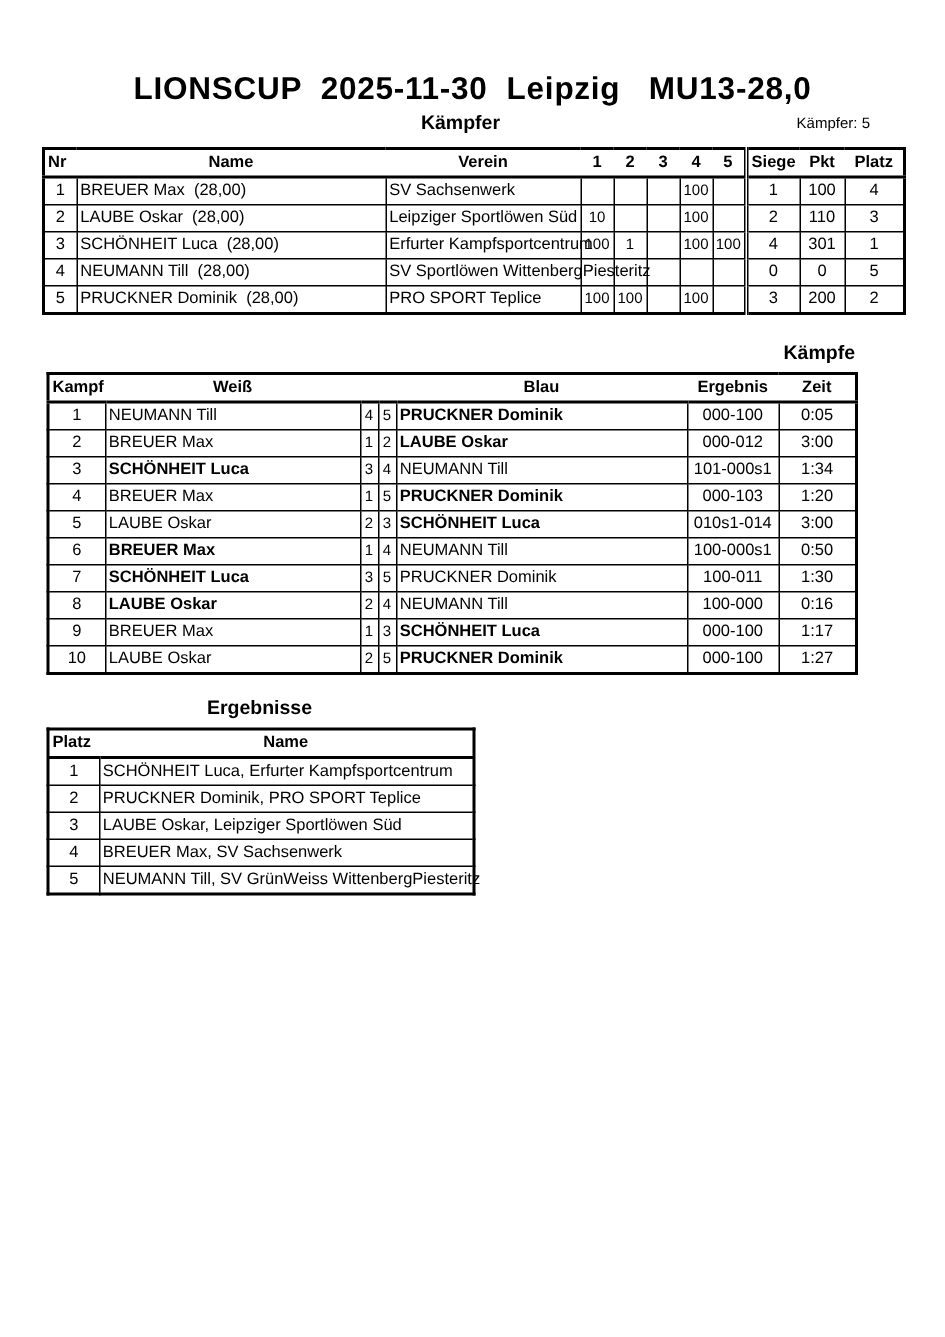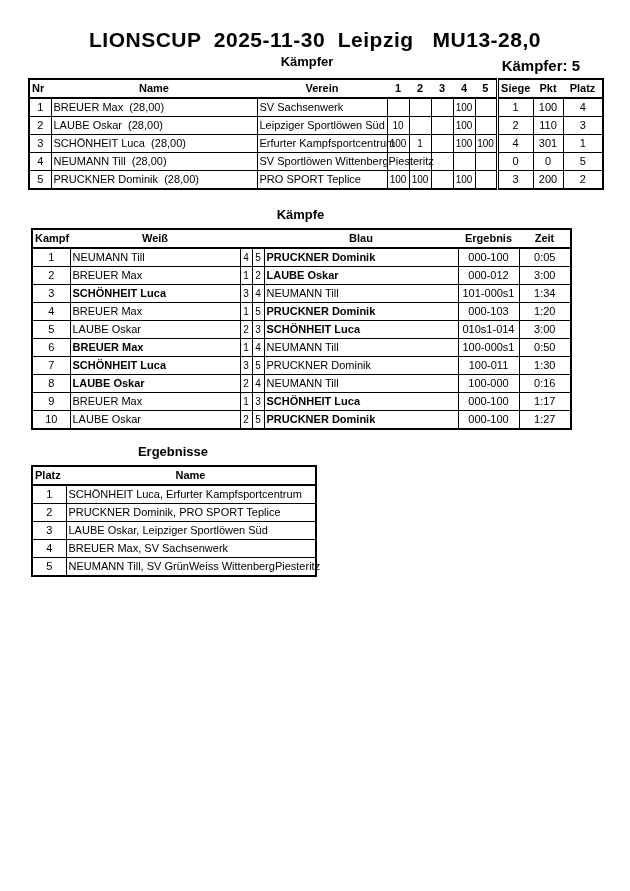--- a/index.html
+++ b/index.html
@@ -4,41 +4,41 @@
 <style>
   html,body { margin:0; padding:0; }
   body {
     width:630px; height:891px; background:#ffffff; color:#000000;
     font-family:"Liberation Sans", sans-serif;
     -webkit-font-smoothing:antialiased;
   }
   .page { position:relative; width:630px; height:891px; background:#ffffff; overflow:hidden; }
 
   .doc-title {
-    margin:28px 0 0 0; text-align:center;
+    margin:48px 0 0 0; text-align:center;
     font-size:21px; font-weight:bold; white-space:pre; letter-spacing:.5px;
   }
   .subtitle-row { position:relative; height:24px; margin-top:2px; }
   .section-title-1 {
     position:absolute; left:0; width:590px; text-align:center;
     font-size:13px; font-weight:bold;padding-left:12px;
   }
-  .fighter-count { position:absolute; right:50px; top:3px; font-size:15px;font-weight:bold; }
+  .fighter-count { position:absolute; right:50px; top:3px; font-size:10px; }
 
   table { border-collapse:collapse; table-layout:fixed; border:2px solid #000; background:#fff; }
   th, td { padding:0 2px; height:17px; font-size:11px; line-height:17px; vertical-align:middle; overflow:visible; }
   th { font-weight:bold; border:none; border-bottom:2px solid #000; text-align:center;margin-top:40px; }
   td { border:1px solid #000; }
 
   .t-kaempfer { margin:0 0 0 28px; width:574px; }
   .t-kaempfe  { margin:0 0 0 31px; width:539px; }
   .t-ergebnisse { margin:0 0 0 31px; width:284px; }
 
   .sec-title { font-size:13px; font-weight:bold; text-align:center; }
-  .sec-title.kaempfe   { width:539px; margin:17px 0 6px 31px; }
+  .sec-title.kaempfe   { width:539px; margin:17px 0 6px 31px;text-align:right; }
   .sec-title.ergebnisse{ width:284px; margin:14px 0 6px 31px; }
 
   .al { text-align:left; }
   .ac { text-align:center; }
   .pre { white-space:pre; }
   .small { font-size:10px; padding:0; }
   .win { font-weight:bold; }
 
   .ov { white-space:pre; width:100%; overflow:visible; }
 

